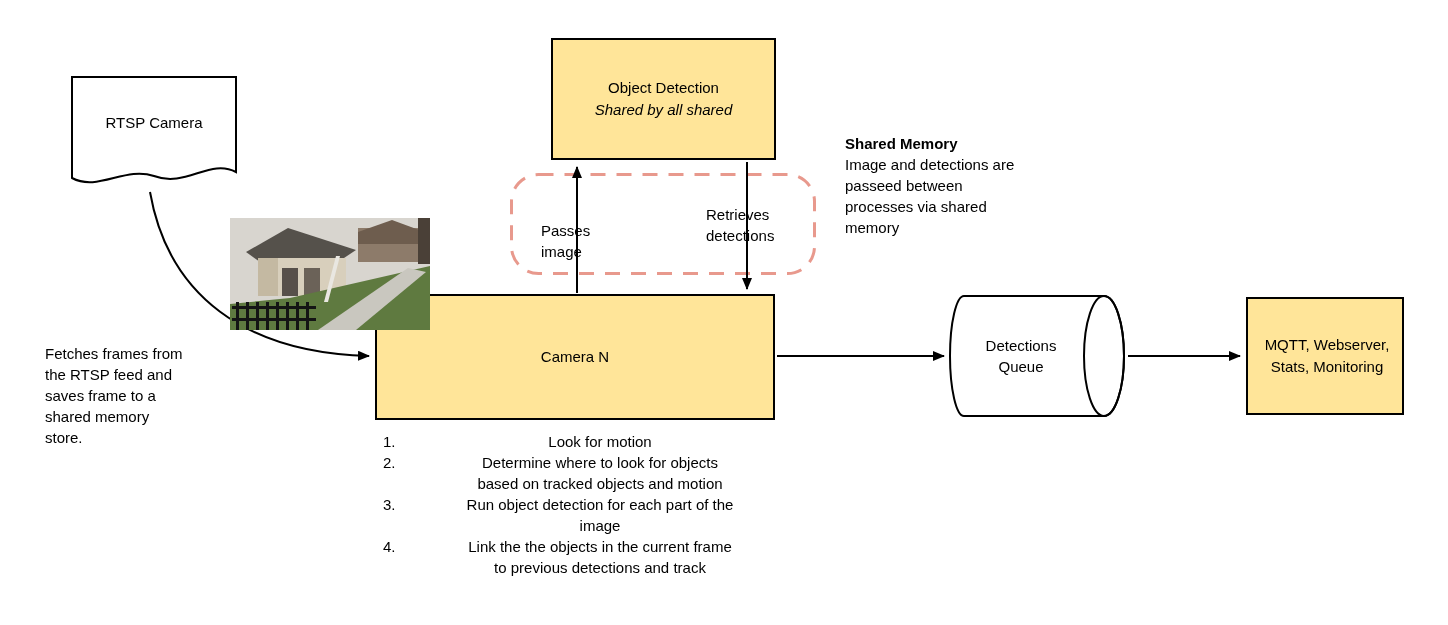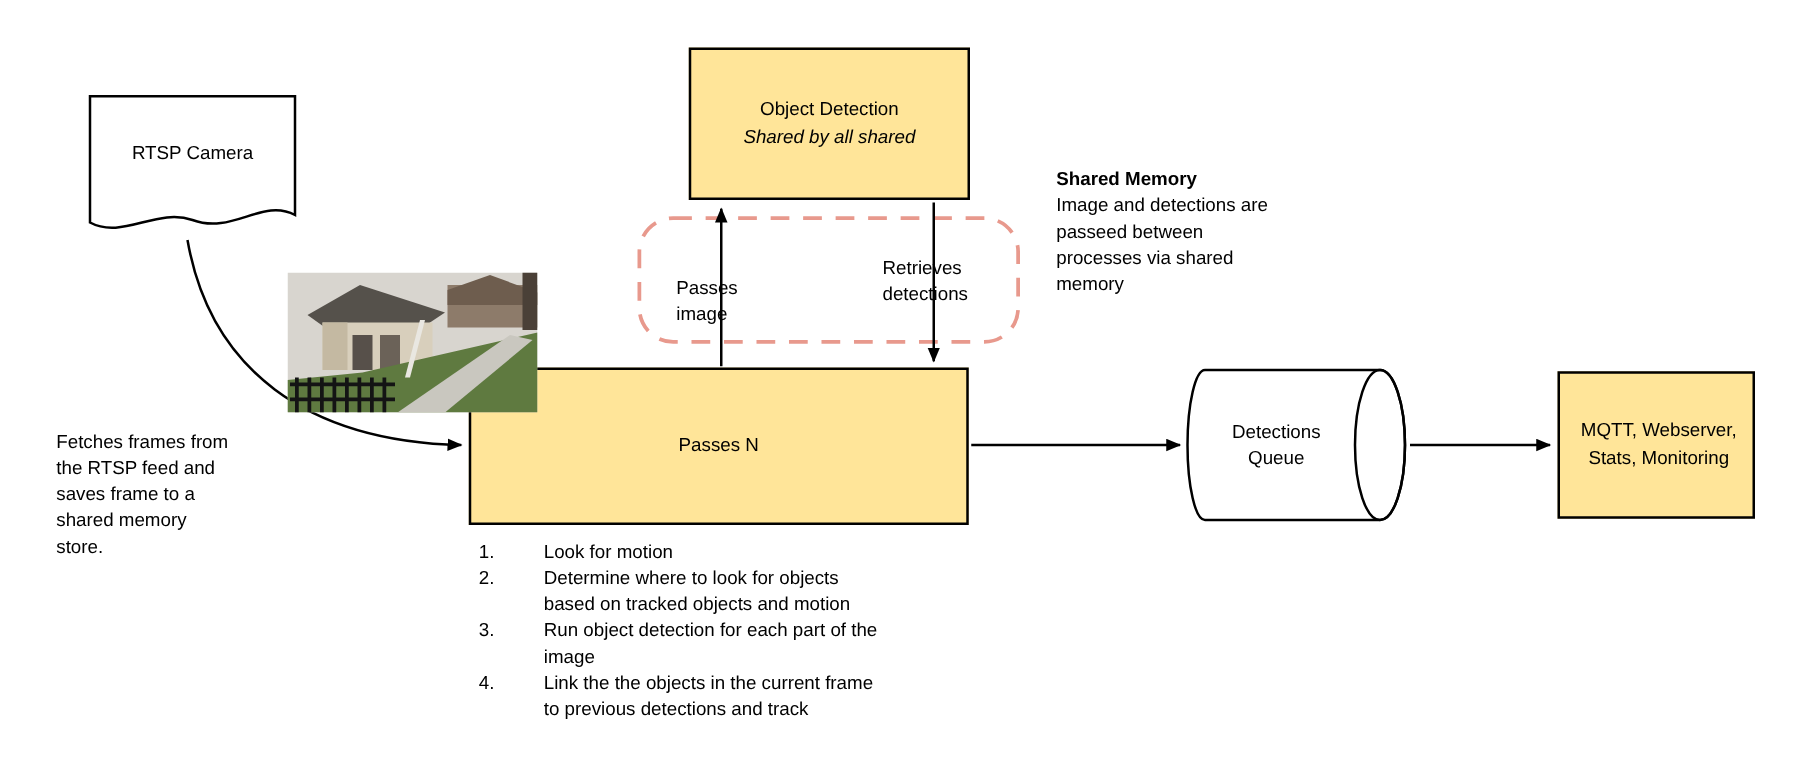--- a/index.html
+++ b/index.html
@@ -9,21 +9,21 @@
   .node{position:absolute;background:#ffe599;border:2px solid #000;box-sizing:border-box;
         display:flex;flex-direction:column;align-items:center;justify-content:center;
         font-size:15px;text-align:center;line-height:22px;}
   .note{position:absolute;font-size:15px;line-height:21px;}
   .bold{font-weight:bold;}
   .italic{font-style:italic;}
   .flag-label{position:absolute;left:70px;top:114px;width:168px;text-align:center;font-size:15px;}
   .steps{position:absolute;left:383px;top:431px;font-size:15px;line-height:21px;}
   .step{display:flex;align-items:flex-start;}
   .step-num{width:52px;}
-  .step-text{width:330px;}
+  .step-text{width:330px;text-align:center;}
   .queue-label{position:absolute;left:952px;top:294px;width:138px;height:124px;
                display:flex;align-items:center;justify-content:center;}
   .queue-label .inner{width:92px;text-align:center;font-size:15px;line-height:21px;}
   .outputs-text{width:138px;text-align:center;padding-left:4px;}
   svg{display:block;}
 </style>
 </head>
 <body>
 
 <div class="canvas">
@@ -49,21 +49,21 @@
     <path d="M777,356 L944,356" fill="none" stroke="#000" stroke-width="2" marker-end="url(#ah)"></path>
     <path d="M1128,356 L1240,356" fill="none" stroke="#000" stroke-width="2" marker-end="url(#ah)"></path>
   </svg>
 
   <div class="node" style="left:551px;top:38px;width:225px;height:122px;">
     <div>Object Detection</div>
     <div class="italic">Shared by all shared</div>
   </div>
 
   <div class="node" style="left:375px;top:294px;width:400px;height:126px;">
-    <div>Passes N</div>
+    <div>Camera N</div>
   </div>
 
   <div class="node" style="left:1246px;top:297px;width:158px;height:118px;">
     <div class="outputs-text">
       <div>MQTT, Webserver,</div>
       <div>Stats, Monitoring</div>
     </div>
   </div>
 
   <svg class="abs" style="left:948px;top:294px;" width="178" height="124">

